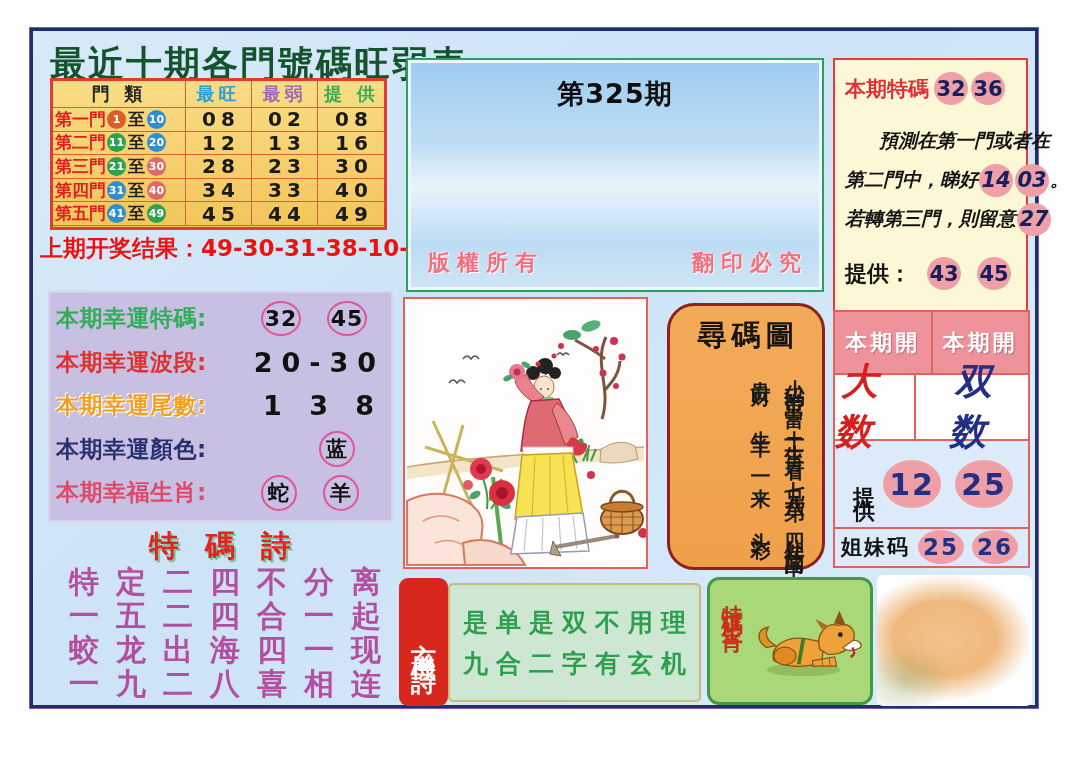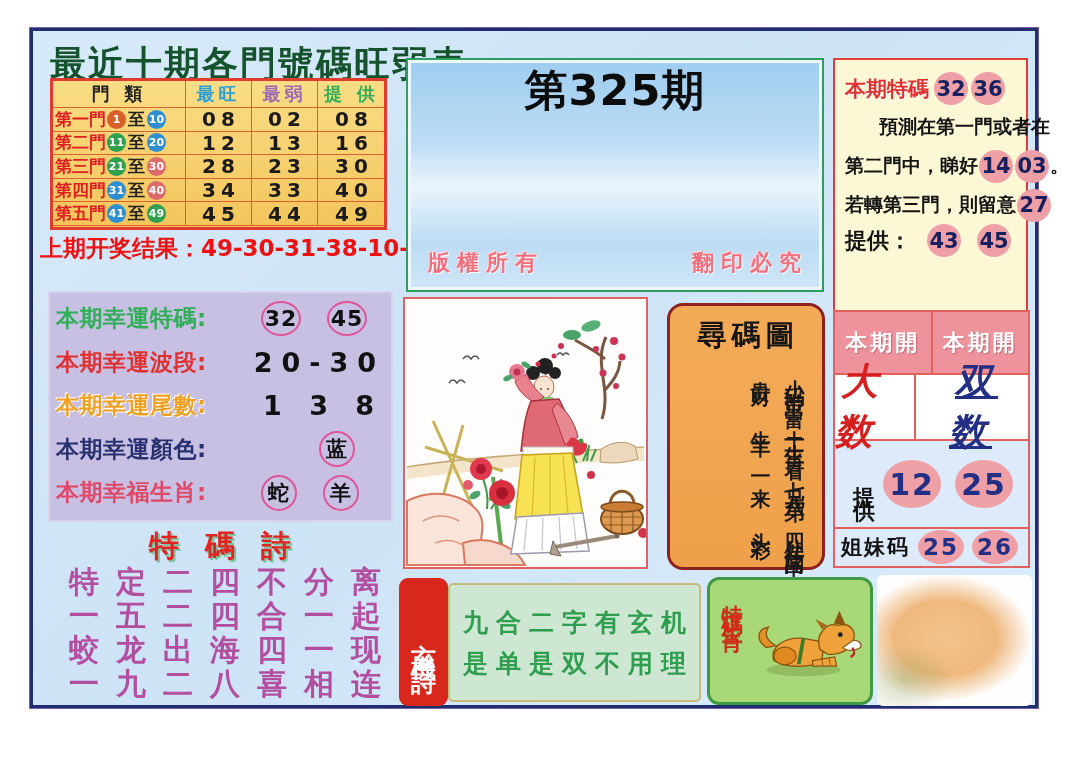--- a/index.html
+++ b/index.html
@@ -63,56 +63,56 @@
               color:#e32222; font-size:30px; font-weight:bold; letter-spacing:26px;
               text-indent:26px; text-shadow:2px 2px 0 rgba(47,174,87,.55); }
   .sp-lines { position:absolute; left:52px; top:565px; width:340px; text-align:center; }
   .sp-lines div { color:#b34fa0; font-size:30px; font-weight:bold; letter-spacing:17px;
                   line-height:34px; white-space:nowrap; text-indent:17px; }
 
   
   .masthead { position:absolute; left:406px; top:58px; width:418px; height:234px;
               border:2px solid #2ba05a; box-shadow:inset 0 0 0 3px #eef7fb;
               background:linear-gradient(180deg,#9ecdf0 0%,#bcdcf4 35%,#e9f4fc 55%,#bcdcf4 80%,#cfe6f7 100%); }
-  .mh-issue { position:absolute; left:0; right:0; top:2px; text-align:center;
-              color:#0d0d0d; font-size:43px; font-weight:bold; letter-spacing:1px; }
+  .mh-issue { position:absolute; left:0; right:0; top:16px; text-align:center;
+              color:#0d0d0d; font-size:27px; font-weight:bold; letter-spacing:1px; }
   .mh-title { position:absolute; left:0; right:0; top:68px; text-align:center;
               font-size:62px; font-weight:bold; font-style:italic; letter-spacing:22px;
               text-indent:22px;
               background:linear-gradient(180deg,#23237f 0%,#5a2a9a 28%,#a8420f 55%,#f08018 75%,#ffe24a 96%);
               -webkit-background-clip:text; background-clip:text; color:transparent; }
   .mh-copy { position:absolute; bottom:12px; color:#f2707e; font-size:22px;
              font-weight:bold; letter-spacing:7px;
              text-shadow:1px 1px 0 #fff,-1px -1px 0 #ffd8dd; }
   .mh-left { left:20px; } .mh-right { right:14px; }
 
   
   .forecast { position:absolute; left:833px; top:58px; width:195px; height:301px;
               background:#fcf7d5; border:2px solid #e23c36; padding:12px 8px 0 10px; }
   .fc-head { display:flex; align-items:center; gap:3px; }
   .fc-head-lab { color:#e03030; font-size:21px; font-weight:bold;
                  text-shadow:1px 1px 0 #fff; margin-right:2px; white-space:nowrap; }
   .badge { display:inline-flex; width:34px; height:33px; border-radius:50%;
            background:#efa0a6; color:#17205e; align-items:center; justify-content:center;
            font-size:21px; font-weight:bold; flex:none; }
-  .fc-para { margin-top:2px; color:#141414; font-size:19px; font-weight:bold;
-             line-height:39px; white-space:nowrap; }
+  .fc-para { margin-top:16px; color:#141414; font-size:19px; font-weight:bold;
+             line-height:39px; white-space:nowrap;font-style:italic; }
   .fc-para .badge { margin:0 1px; vertical-align:middle; }
-  .fc-offer { margin-top:0; display:flex; align-items:center; gap:16px; }
+  .fc-offer { margin-top:19px; display:flex; align-items:center; gap:16px; }
   .fc-offer-lab { color:#141414; font-size:22px; font-weight:bold; }
 
   
   .picture { position:absolute; left:403px; top:297px; width:245px; height:272px;
              background:#fffdfb; border:2px solid #e2605e;
              box-shadow:inset 0 0 0 2px #fff; }
 
   
   .codemap { position:absolute; left:667px; top:303px; width:158px; height:267px;
              background:linear-gradient(180deg,#f3ab58 0%,#efa04a 100%);
-             border:3px solid #8f2020; border-radius:16px; padding-top:10px; }
+             border:3px solid #8f2020; border-radius:27px; padding-top:10px; }
   .cm-title { text-align:center; color:#151515; font-size:29px; font-weight:bold;
               letter-spacing:5px; text-indent:5px; }
   .cm-cols { position:absolute; left:10px; right:10px; top:58px; bottom:12px;
              writing-mode:vertical-rl; text-orientation:upright;
              display:flex; justify-content:center; gap:13px; }
   .cm-col { color:#181818; font-size:20px; font-weight:bold; letter-spacing:7px;
             line-height:34px; }
 
   
   .openpanel { position:absolute; left:833px; top:310px; width:197px; height:258px;
@@ -121,21 +121,21 @@
   .op-headrow { display:flex; height:68px; }
   .op-headcell { flex:1; background:#ee929b; display:flex; align-items:center;
                  justify-content:center; color:#fff; font-size:22px; font-weight:bold;
                  letter-spacing:3px; border-right:2px solid #e2605e;
                  border-bottom:2px solid #e2605e; text-shadow:1px 1px 1px #c06a72; }
   .op-headcell:last-child { border-right:none; }
   .op-bigrow { display:flex; height:66px; background:#fff; border-bottom:2px solid #e2605e;gap:33px; }
   .op-bigcell { flex:1; display:flex; align-items:center; justify-content:center;
                 font-size:37px; font-weight:bold; font-style:italic; letter-spacing:6px;
                 text-indent:6px; border-right:2px solid #e2605e; }
-  .op-bigcell:last-child { border-right:none;text-decoration:underline; }
+  .op-bigcell:last-child { border-right:none; }
   .op-big-red { color:#d61f1f; } .op-big-navy { color:#222f85; }
   .op-offerrow { display:flex; height:94px; align-items:center;
                  border-bottom:2px solid #e2605e; }
   .op-offer-lab { writing-mode:vertical-rl; text-orientation:upright; color:#111;
                   font-size:22px; font-weight:bold; letter-spacing:16px;
                   padding-left:10px; width:44px; }
   .op-ellipse { display:inline-flex; width:58px; height:48px; border-radius:50%;
                 background:#efa0a6; color:#222f85; align-items:center; justify-content:center;
                 font-size:30px; font-weight:bold; letter-spacing:2px; flex:none; }
   .op-offer-vals { display:flex; gap:14px; padding-left:4px; }
@@ -407,22 +407,22 @@
     <span class="op-sis-lab">姐妹码</span>
     <span class="op-ellipse op-ellipse-sm">25</span>
     <span class="op-ellipse op-ellipse-sm">26</span>
   </div>
 </div>
 
 <div class="mys-box">
   <div>玄機詩</div>
 </div>
 <div class="mys-green">
+  <div>是单是双不用理</div>
   <div>九合二字有玄机</div>
-  <div>是单是双不用理</div>
 </div>
 
 <div class="zodiac">
   <div class="zd-title">特碼生肖</div>
   <div class="zd-dog">
     <svg width="120" height="82" viewBox="0 0 130 86">
       <ellipse cx="60" cy="72" rx="40" ry="7" fill="#86a84e" opacity="0.6"></ellipse>
       <path d="M20,48 C8,40 10,28 22,26 C17,34 21,41 30,46 Z" fill="#e09228" stroke="#8a5510" stroke-width="1.5"></path>
       <path d="M28,62 C23,46 42,36 60,38 L82,42 L80,64 C62,70 40,70 28,62 Z" fill="#efa23a" stroke="#8a5510" stroke-width="1.5"></path>
       <ellipse cx="40" cy="57" rx="12" ry="9.5" fill="#e08a20" stroke="#8a5510" stroke-width="1.2"></ellipse>

